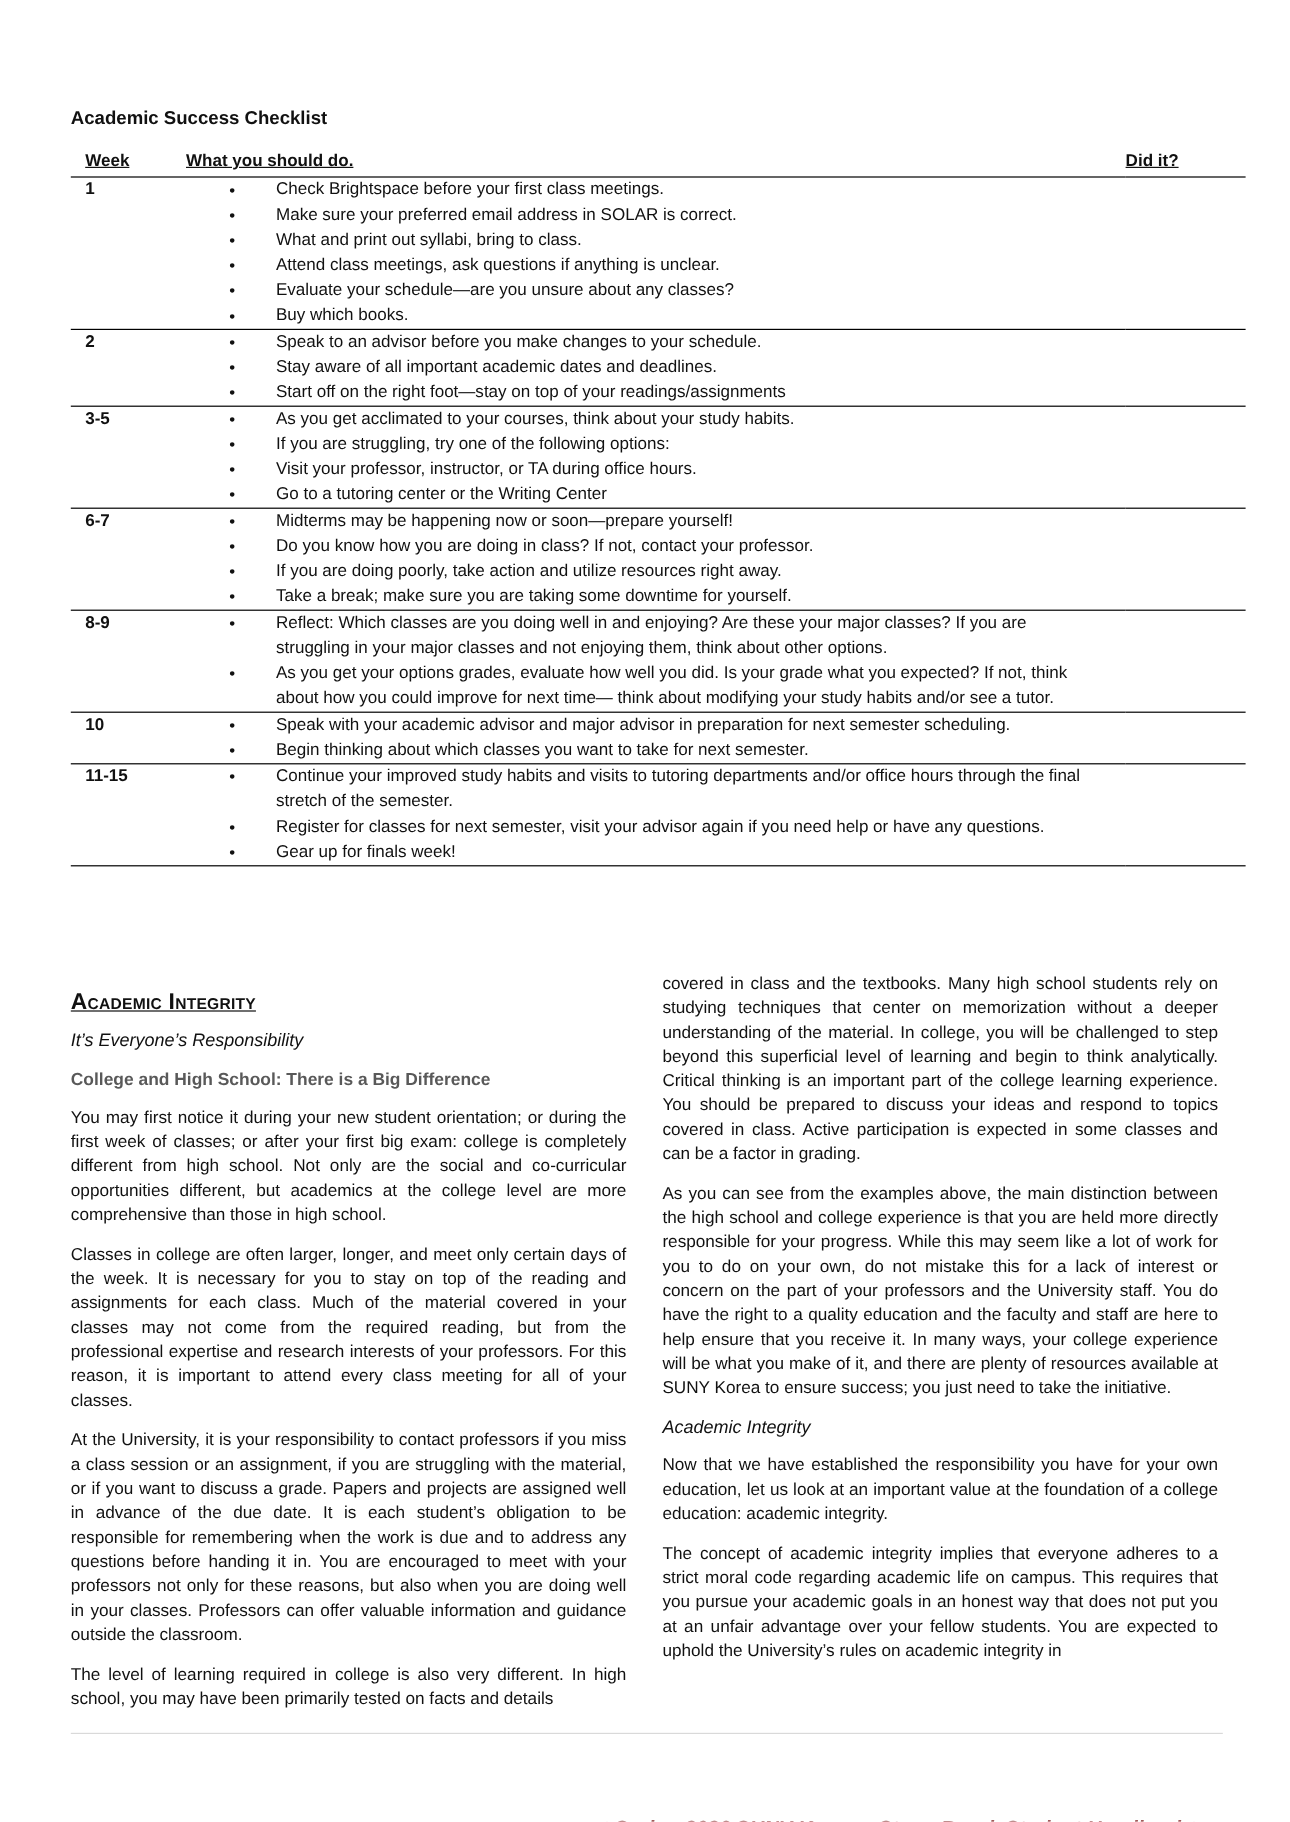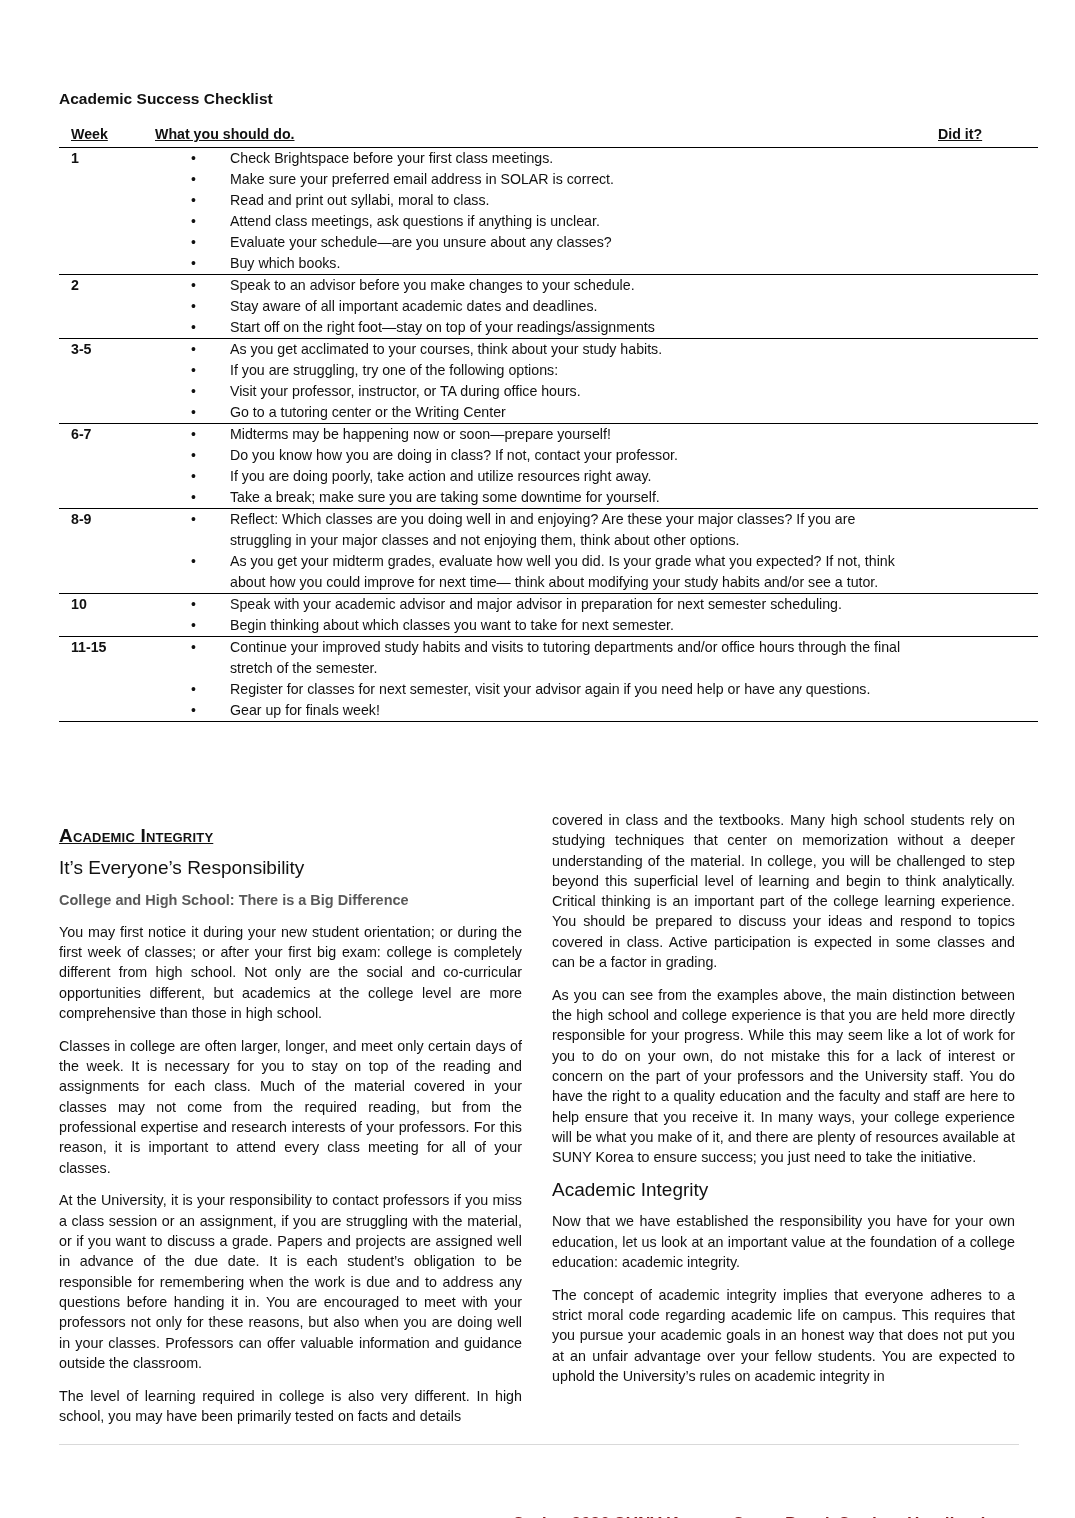--- a/index.html
+++ b/index.html
@@ -34,21 +34,21 @@
     font-size: 14.3px; line-height: 20.3px;
   }
   .col { position: absolute; top: 0; width: 463px; text-align: justify; }
   .col.left { left: 0; }
   .col.right { left: 493px; }
   .col p { margin: 0 0 12.5px 0; }
   h2.section-heading {
     font-size: 19px; font-weight: bold; text-decoration: underline;
     font-variant: small-caps; margin: 16px 0 12px 0; letter-spacing: 0.2px;
   }
-  h3.sub-heading { font-size: 19px; font-weight: normal; margin: 0 0 11px 0; }
+  h3.sub-heading { font-size: 15px; font-weight: normal; margin: 0 0 11px 0; font-style: italic; }
   h4.minor-heading { font-size: 14.5px; font-weight: bold; color: #595959; margin: 0 0 12px 0; }
   .footer-rule {
     position: absolute; left: 59px; top: 1444px; width: 960px; height: 1px;
     background: #d9d9d9;
   }
   .footer {
     position: absolute; right: 57px; top: 1514px; font-size: 15px; color: #7f1d1d; font-weight: bold;
   }
   .footer .handbook { font-style: italic; font-size: 17px; }
 </style>
@@ -65,21 +65,21 @@
       <th class="did-h">Did it?</th>
     </tr>
   </thead>
   <tbody id="checklist-body">
       <tr class="week-row">
         <td class="week-cell">1</td>
         <td>
           <ul class="tasks">
             <li><span class="bullet">•</span><span>Check Brightspace before your first class meetings.</span></li>
             <li><span class="bullet">•</span><span>Make sure your preferred email address in SOLAR is correct.</span></li>
-            <li><span class="bullet">•</span><span>Read and print out syllabi, moral to class.</span></li>
+            <li><span class="bullet">•</span><span>What and print out syllabi, bring to class.</span></li>
             <li><span class="bullet">•</span><span>Attend class meetings, ask questions if anything is unclear.</span></li>
             <li><span class="bullet">•</span><span>Evaluate your schedule—are you unsure about any classes?</span></li>
             <li><span class="bullet">•</span><span>Buy which books.</span></li>
           </ul>
         </td>
         <td></td>
       </tr>
       <tr class="week-row">
         <td class="week-cell">2</td>
         <td>
@@ -113,21 +113,21 @@
             <li><span class="bullet">•</span><span>Take a break; make sure you are taking some downtime for yourself.</span></li>
           </ul>
         </td>
         <td></td>
       </tr>
       <tr class="week-row">
         <td class="week-cell">8-9</td>
         <td>
           <ul class="tasks">
             <li><span class="bullet">•</span><span>Reflect: Which classes are you doing well in and enjoying? Are these your major classes? If you are struggling in your major classes and not enjoying them, think about other options.</span></li>
-            <li><span class="bullet">•</span><span>As you get your midterm grades, evaluate how well you did. Is your grade what you expected? If not, think about how you could improve for next time— think about modifying your study habits and/or see a tutor.</span></li>
+            <li><span class="bullet">•</span><span>As you get your options grades, evaluate how well you did. Is your grade what you expected? If not, think about how you could improve for next time— think about modifying your study habits and/or see a tutor.</span></li>
           </ul>
         </td>
         <td></td>
       </tr>
       <tr class="week-row">
         <td class="week-cell">10</td>
         <td>
           <ul class="tasks">
             <li><span class="bullet">•</span><span>Speak with your academic advisor and major advisor in preparation for next semester scheduling.</span></li>
             <li><span class="bullet">•</span><span>Begin thinking about which classes you want to take for next semester.</span></li>

